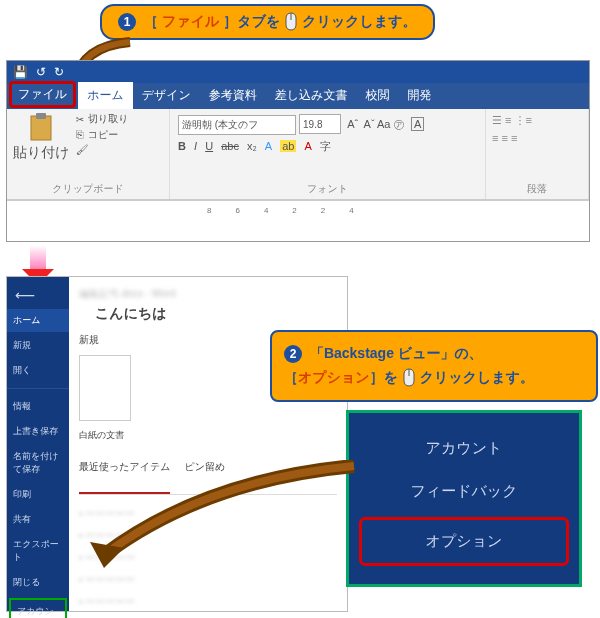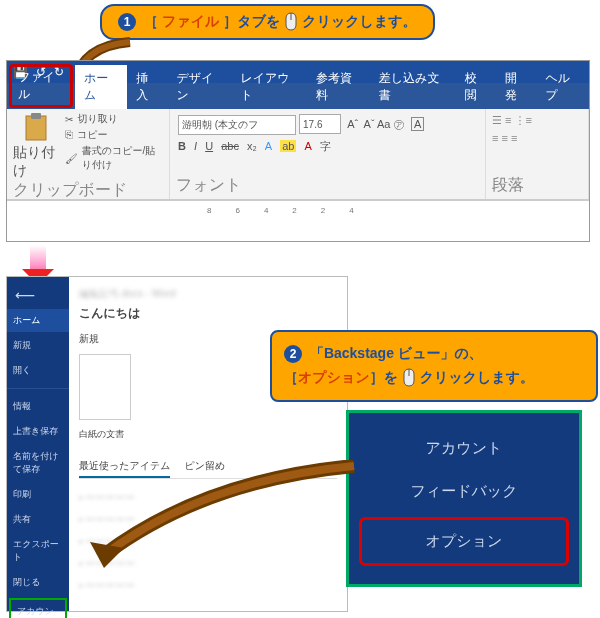--- a/index.html
+++ b/index.html
@@ -11,39 +11,39 @@
 
 .word-window{position:absolute;left:6px;top:60px;width:582px;height:180px;border:1px solid #999;background:#fff}
 .qat{background:#1e4f9e;height:22px;display:flex;align-items:center;padding:0 6px;gap:8px}
 .qat span{color:#fff;font-size:12px}
 .tabs{background:#2b579a;height:26px;display:flex;align-items:flex-end}
 .tab{color:#fff;font-size:12px;padding:5px 9px;cursor:pointer}
 .tab.sel{background:#fff;color:#2b579a}
 .file-tab{border:3px solid #c00;border-radius:4px;margin:1px 2px;padding:2px 6px}
 .ribbon{background:#f3f3f3;height:90px;display:flex;font-size:11px;color:#555;border-bottom:1px solid #ccc}
 .rgroup{border-right:1px solid #ddd;padding:3px 6px;display:flex;flex-direction:column;justify-content:space-between;position:relative}
-.rgroup .label{font-size:16px;color:#888}
+.rgroup .label{text-align:center;font-size:10px;color:#888}
 .paste-btn{display:flex;flex-direction:column;align-items:center;font-size:14px;gap:2px}
 .clip-icon{width:28px;height:30px}
 .small-row{display:flex;gap:4px;align-items:center;font-size:10px;color:#555;margin-bottom:2px}
 .font-box{display:flex;flex-direction:column;gap:4px;padding:2px}
 .combo{border:1px solid #aaa;background:#fff;height:18px;font-size:10px;padding:0 3px;display:inline-flex;align-items:center}
 .ruler{height:18px;background:#fff;border-top:1px solid #ccc;font-size:8px;color:#777;display:flex;align-items:center;padding-left:200px;gap:24px}
 
 .grad-arrow{position:absolute;left:30px;top:245px;width:16px;height:40px;background:linear-gradient(#fff,#f9c,#e22);}
 .grad-arrow:after{content:"";position:absolute;left:-8px;bottom:-16px;border:16px solid transparent;border-top-color:#e22}
 
 .backstage{position:absolute;left:6px;top:276px;width:340px;height:334px;border:1px solid #bbb;background:#fff;display:flex;font-size:10px}
 .bs-side{width:62px;background:#133a7c;color:#cdd8ee;display:flex;flex-direction:column;padding-top:6px;gap:2px}
 .bs-side .itm{padding:5px 6px;font-size:9px}
 .bs-side .back{font-size:14px;padding:4px 8px}
 .bs-side .sel{background:#1e4f9e;color:#fff}
 .bs-side .bottom{margin-top:auto;border:2px solid #0a0;margin:2px}
 .bs-main{flex:1;padding:10px;color:#444}
-.bs-main h2{font-size:12px;margin:4px 0 10px}
+.bs-main h2{font-size:14px;margin:4px 16px 10px}
 .blur{filter:blur(2px);color:#bbb}
 .doc-thumb{width:50px;height:64px;border:1px solid #ccc;margin:8px 0}
 
 .callout2{left:270px;top:330px;width:300px;border-radius:8px;padding:10px 12px;line-height:1.7}
 .zoom-panel{position:absolute;left:346px;top:410px;width:230px;background:#133a7c;border:3px solid #0a6;padding:14px 0}
 .zoom-panel .zi{color:#cdd8ee;text-align:center;padding:12px 0;font-size:15px}
 .zoom-panel .zopt{border:3px solid #d00;border-radius:6px;margin:4px 10px}
 
 .curve1{left:70px;top:36px}
 .curve2{left:84px;top:460px}
@@ -76,28 +76,25 @@
 
 <div class="word-window">
   <div class="qat">
     <span>💾</span>
     <span>↺</span>
     <span>↻</span>
   </div>
   <div class="tabs">
     <div class="tab file-tab">ファイル</div>
     <div class="tab sel">ホーム</div>
-    <div class="tab">挿入</div>
     <div class="tab">デザイン</div>
-    <div class="tab">レイアウト</div>
     <div class="tab">参考資料</div>
     <div class="tab">差し込み文書</div>
     <div class="tab">校閲</div>
     <div class="tab">開発</div>
-    <div class="tab">ヘルプ</div>
   </div>
   <div class="ribbon">
     <div class="rgroup" style="width:150px">
       <div style="display:flex;gap:6px">
         <div class="paste-btn">
           <svg class="clip-icon" viewBox="0 0 28 30">
               <rect x="4" y="4" width="20" height="24" fill="#d9a94a" stroke="#a67c2e"></rect>
               <rect x="9" y="1" width="10" height="6" rx="1" fill="#888"></rect>
             </svg>
           <span>貼り付け</span>
@@ -106,31 +103,30 @@
           <div class="small-row">
               <span>✂</span>
               <span>切り取り</span>
             </div>
           <div class="small-row">
               <span>⎘</span>
               <span>コピー</span>
             </div>
           <div class="small-row">
               <span>🖌</span>
-              <span>書式のコピー/貼り付け</span>
             </div>
         </div>
       </div>
       <div class="label">クリップボード</div>
     </div>
     <div class="rgroup" style="flex:1">
       <div class="font-box">
         <div>
           <span class="combo" style="width:110px">游明朝 (本文のフ</span>
-          <span class="combo" style="width:34px">17.6</span>
+          <span class="combo" style="width:34px">19.8</span>
           <span style="margin:0 3px">Aˆ</span>
           <span>Aˇ</span>
           <span style="margin:0 0">Aa</span>
           <span>㋐</span>
           <span style="border:1px solid #888;padding:0 2px;margin-left:3px">A</span>
         </div>
         <div>
           <b>B</b>
           <i style="margin:0 5px">I</i>
           <u>U</u>
@@ -183,21 +179,21 @@
 
     </div>
   </div>
   <div class="bs-main">
     <div class="blur">編集記号.docx - Word</div>
     <h2>こんにちは</h2>
     <div>新規</div>
     <div class="doc-thumb"></div>
     <div style="font-size:9px">白紙の文書</div>
     <div style="margin-top:18px;border-bottom:1px solid #ddd;display:flex;gap:14px;font-size:10px">
-      <span style="border-bottom:2px solid #0369a1;padding-bottom:3px">最近使ったアイテム</span>
+      <span style="border-bottom:2px solid #b91c1c;padding-bottom:18px">最近使ったアイテム</span>
       <span>ピン留め</span>
     </div>
     <div class="blur" style="margin-top:8px;line-height:2.2">
       ▪ ーーーーー<br>▪ ーーーーー<br>▪ ーーーーー<br>▪ ーーーーー<br>▪ ーーーーー
     </div>
   </div>
 </div>
 
 <div class="callout callout2">
   <div>

